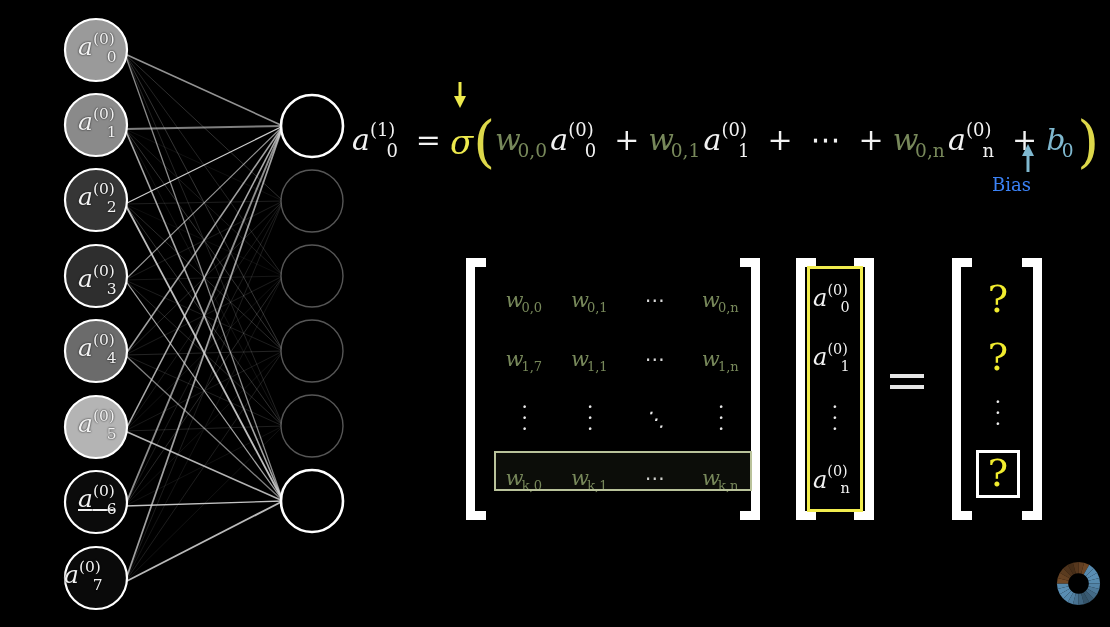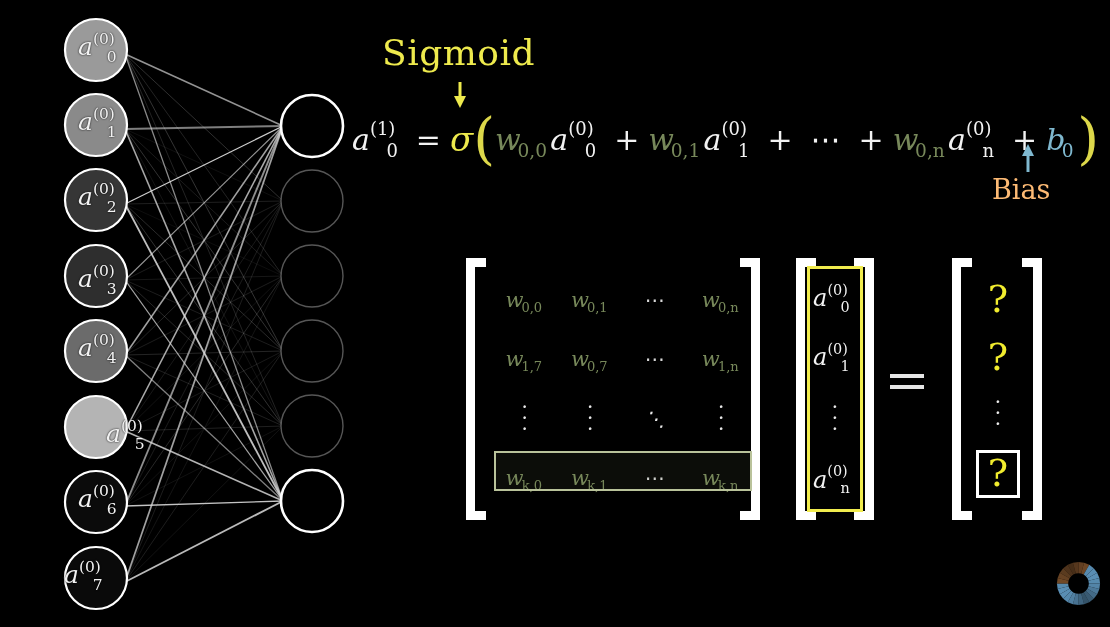--- a/index.html
+++ b/index.html
@@ -68,37 +68,37 @@
   }
   #sigmoid-arrow {
     position: absolute;
     left: 98px;
     top: 58px;
   }
   #bias-label {
     position: absolute;
     left: 640px;
     top: 152px;
-    color: #fdba74;
-    font-size: 27px;
+    color: #3b82f6;
+    font-size: 18px;
   }
   #bias-arrow {
     position: absolute;
     left: 666px;
     top: 120px;
   }
 
   .formula-line {
     position: absolute;
     left: 0px;
-    top: 82px;
+    top: 100px;
     width: 740px;
     height: 70px;
     display: flex;
-    align-items: center;
+    align-items: flex-start;
     font-size: 30px;
     color: #f2f2f2;
     white-space: nowrap;
   }
   .mv { font-style: italic; }
   .mv sup {
     font-size: 0.60em;
     font-style: normal;
     vertical-align: super;
     position: relative;
@@ -383,28 +383,27 @@
         <circle cx="96" cy="502" r="31" fill="#0b0b0b" stroke="#ffffff" stroke-width="2.2"></circle>
         <circle cx="96" cy="578" r="31" fill="#0a0a0a" stroke="#ffffff" stroke-width="2.2"></circle>
       </g>
   </svg>
   <div id="neuron-labels">
       <div class="neuron-label" style="left: 78px; top: 32px;">a<sup>(0)</sup><sub>0</sub></div>
       <div class="neuron-label" style="left: 78px; top: 107px;">a<sup>(0)</sup><sub>1</sub></div>
       <div class="neuron-label" style="left: 78px; top: 182px;">a<sup>(0)</sup><sub>2</sub></div>
       <div class="neuron-label" style="left: 78px; top: 264px;">a<sup>(0)</sup><sub>3</sub></div>
       <div class="neuron-label" style="left: 78px; top: 333px;">a<sup>(0)</sup><sub>4</sub></div>
-      <div class="neuron-label" style="left: 78px; top: 419px; margin-left: 28px;">a<sup>(0)</sup><sub>5</sub></div>
-      <div class="neuron-label" style="left: 78px; top: 484px;">a<sup>(0)</sup><sub>6</sub></div>
+      <div class="neuron-label" style="left: 78px; top: 409px;">a<sup>(0)</sup><sub>5</sub></div>
+      <div class="neuron-label" style="left: 78px; top: 484px; text-decoration: underline;">a<sup>(0)</sup><sub>6</sub></div>
       <div class="neuron-label" style="left: 64px; top: 560px;">a<sup>(0)</sup><sub>7</sub></div>
     </div>
 
   <div id="formula-area">
 
-    <div id="sigmoid-label">Sigmoid</div>
 
     <svg id="sigmoid-arrow" width="20" height="30">
       <line x1="10" y1="2" x2="10" y2="20" stroke="#eeea4d" stroke-width="3"></line>
       <polygon points="10,28 4,16 16,16" fill="#eeea4d"></polygon>
     </svg>
 
     <div class="formula-line">
       <span class="mv">a<sup>(1)</sup><sub>0</sub></span>
       <span class="op">=</span>
       <span class="sigma">σ</span>
@@ -438,21 +437,21 @@
   <div id="matrix-area">
 
     <div class="bracket left" style="left:0px;"></div>
     <div class="bracket right" style="left:274px;"></div>
     <div id="weight-grid">
         <div class="wcell">w<sub>0,0</sub></div>
         <div class="wcell">w<sub>0,1</sub></div>
         <div class="wcell"><span class="dots-h">⋯</span></div>
         <div class="wcell">w<sub>0,n</sub></div>
         <div class="wcell">w<sub>1,7</sub></div>
-        <div class="wcell">w<sub>0,7</sub></div>
+        <div class="wcell">w<sub>1,1</sub></div>
         <div class="wcell"><span class="dots-h">⋯</span></div>
         <div class="wcell">w<sub>1,n</sub></div>
         <div class="wcell">
           <span class="dots-v">
             <span>·</span>
             <span>·</span>
             <span>·</span>
           </span>
         </div>
         <div class="wcell">

